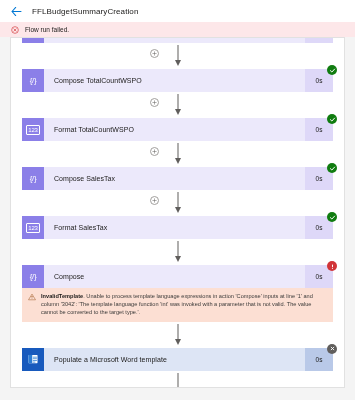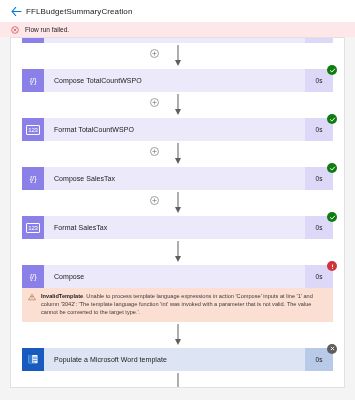--- a/index.html
+++ b/index.html
@@ -12,21 +12,21 @@
     font-family: "Liberation Sans", sans-serif;
   }
 
   
   .header {
     height: 22px;
     background: #ffffff;
     display: flex;
     align-items: center;
     padding-left: 10px;
-    gap: 3px;
+    gap: 9px;
   }
   .back-arrow {
     width: 13px;
     height: 13px;
     flex: 0 0 auto;
     color: #0078d4;
     display: flex;
     align-items: center;
     justify-content: center;
   }

